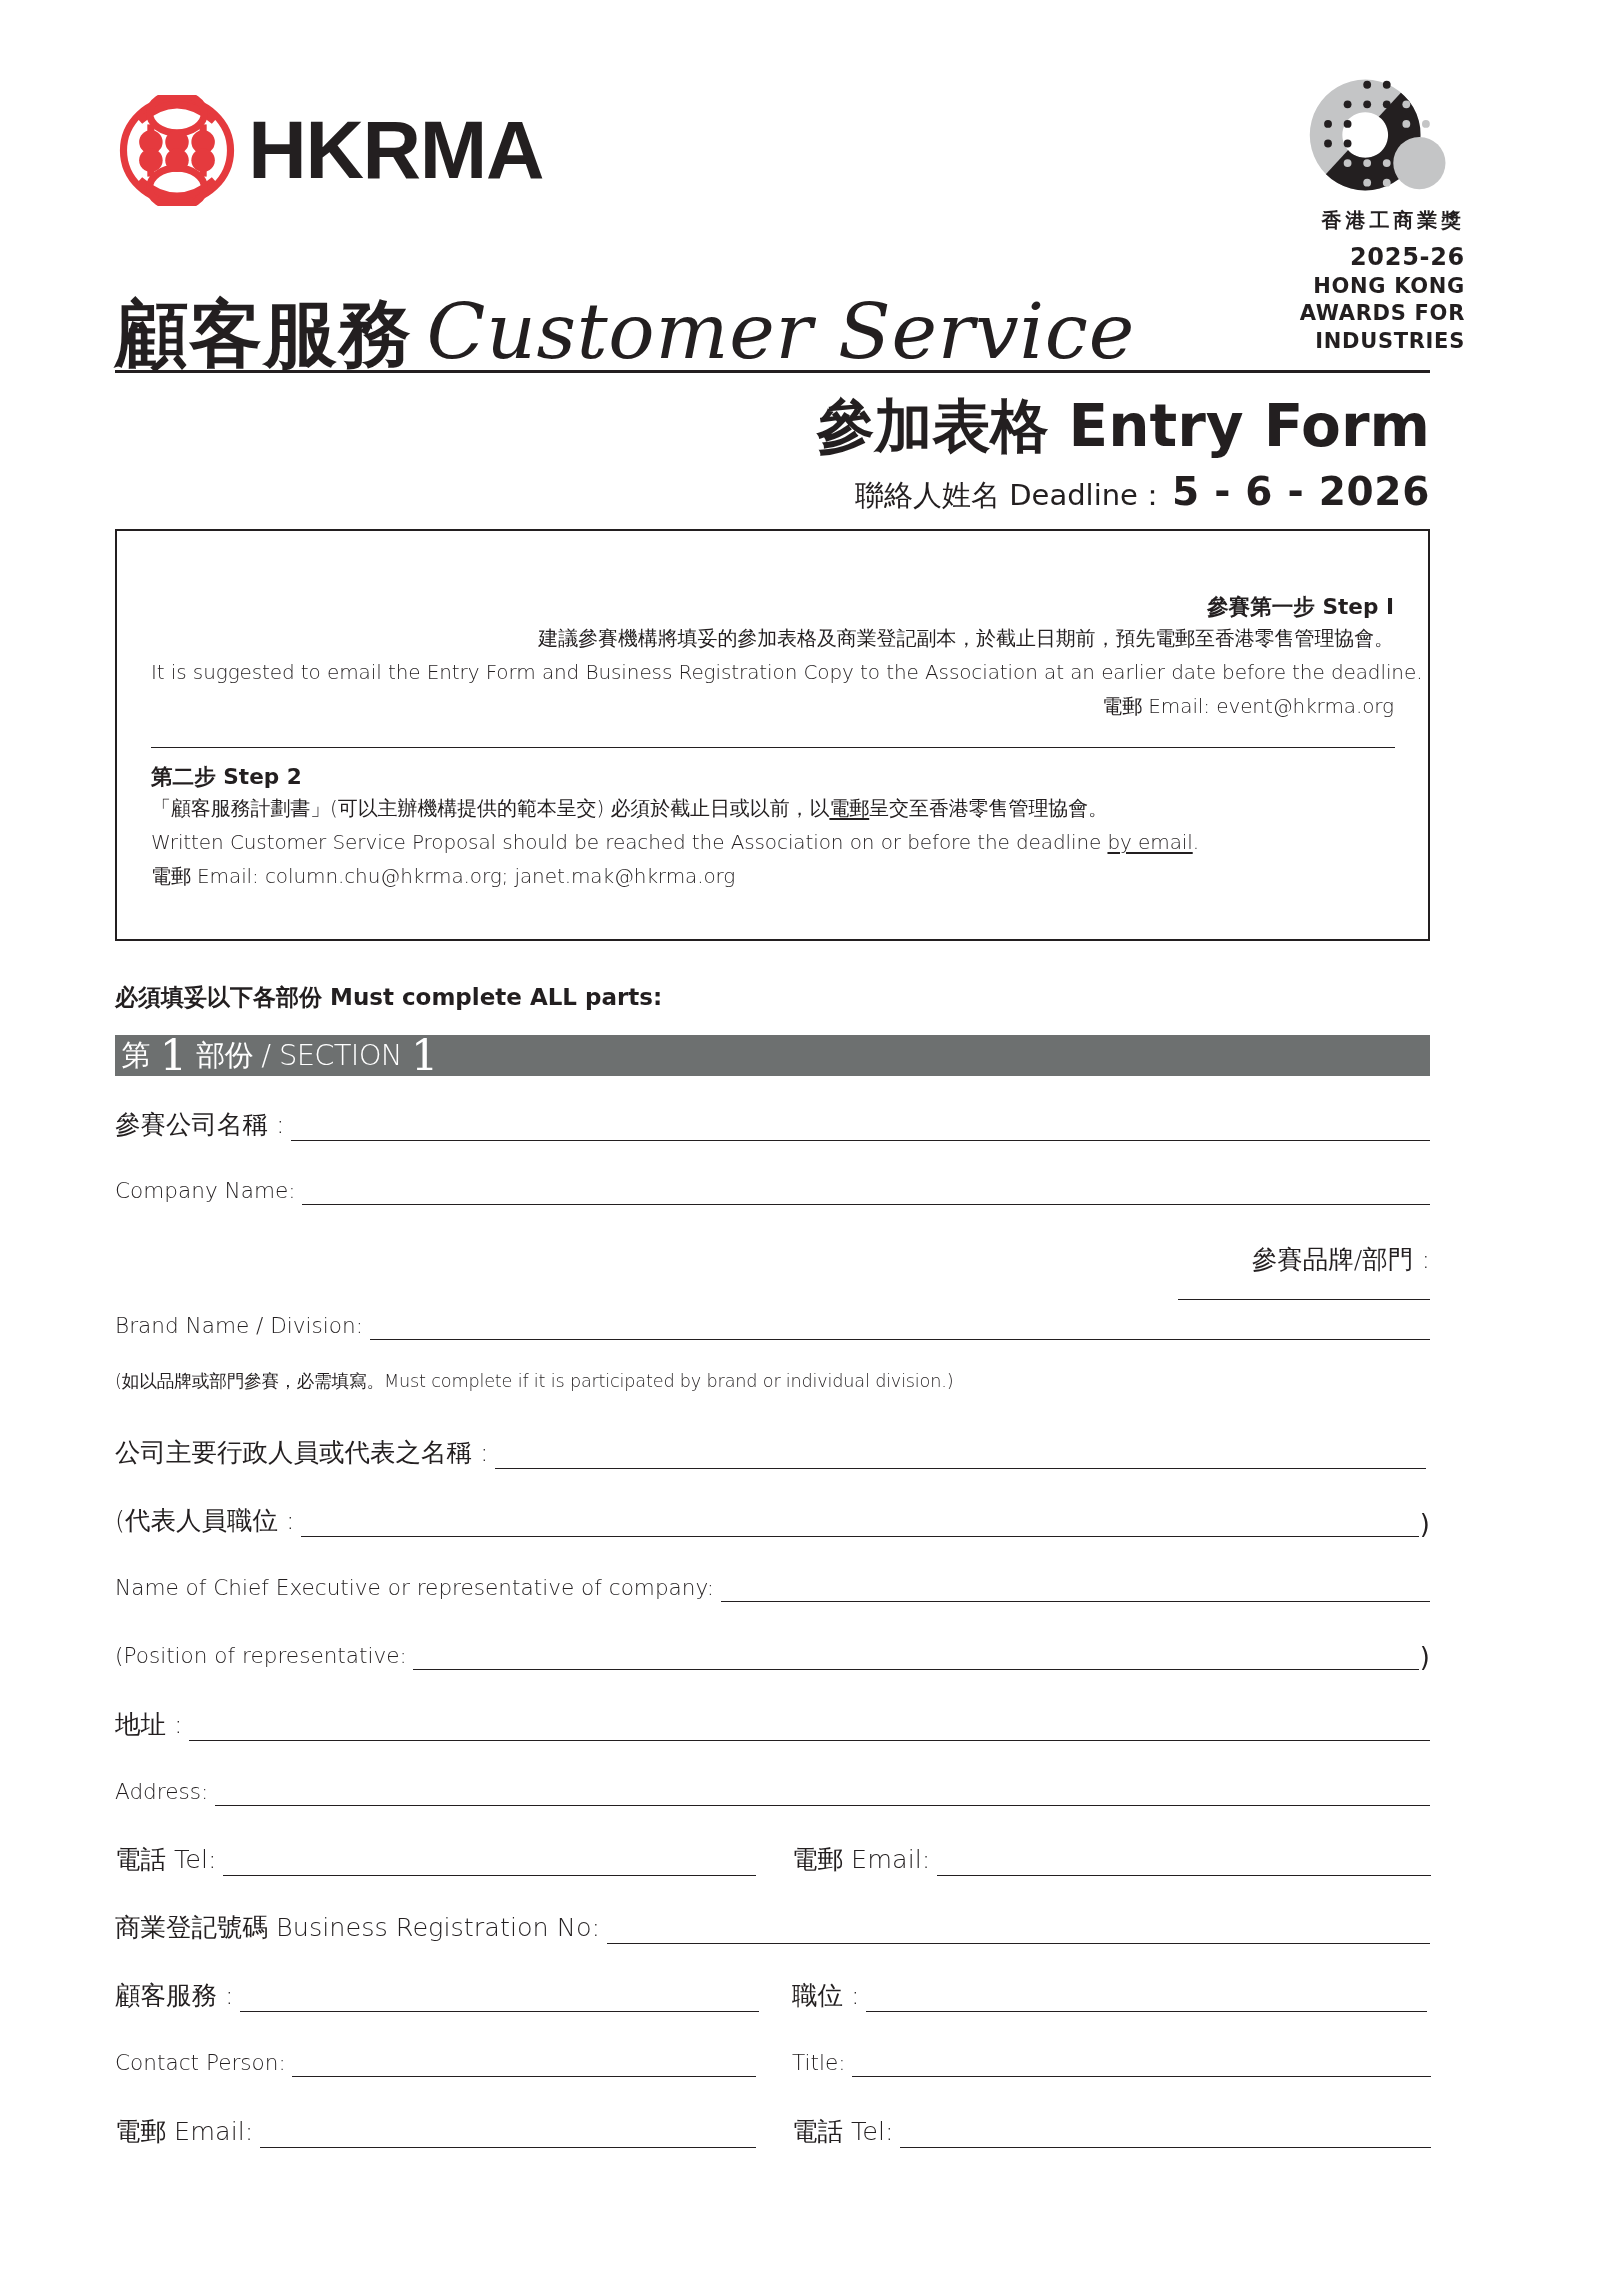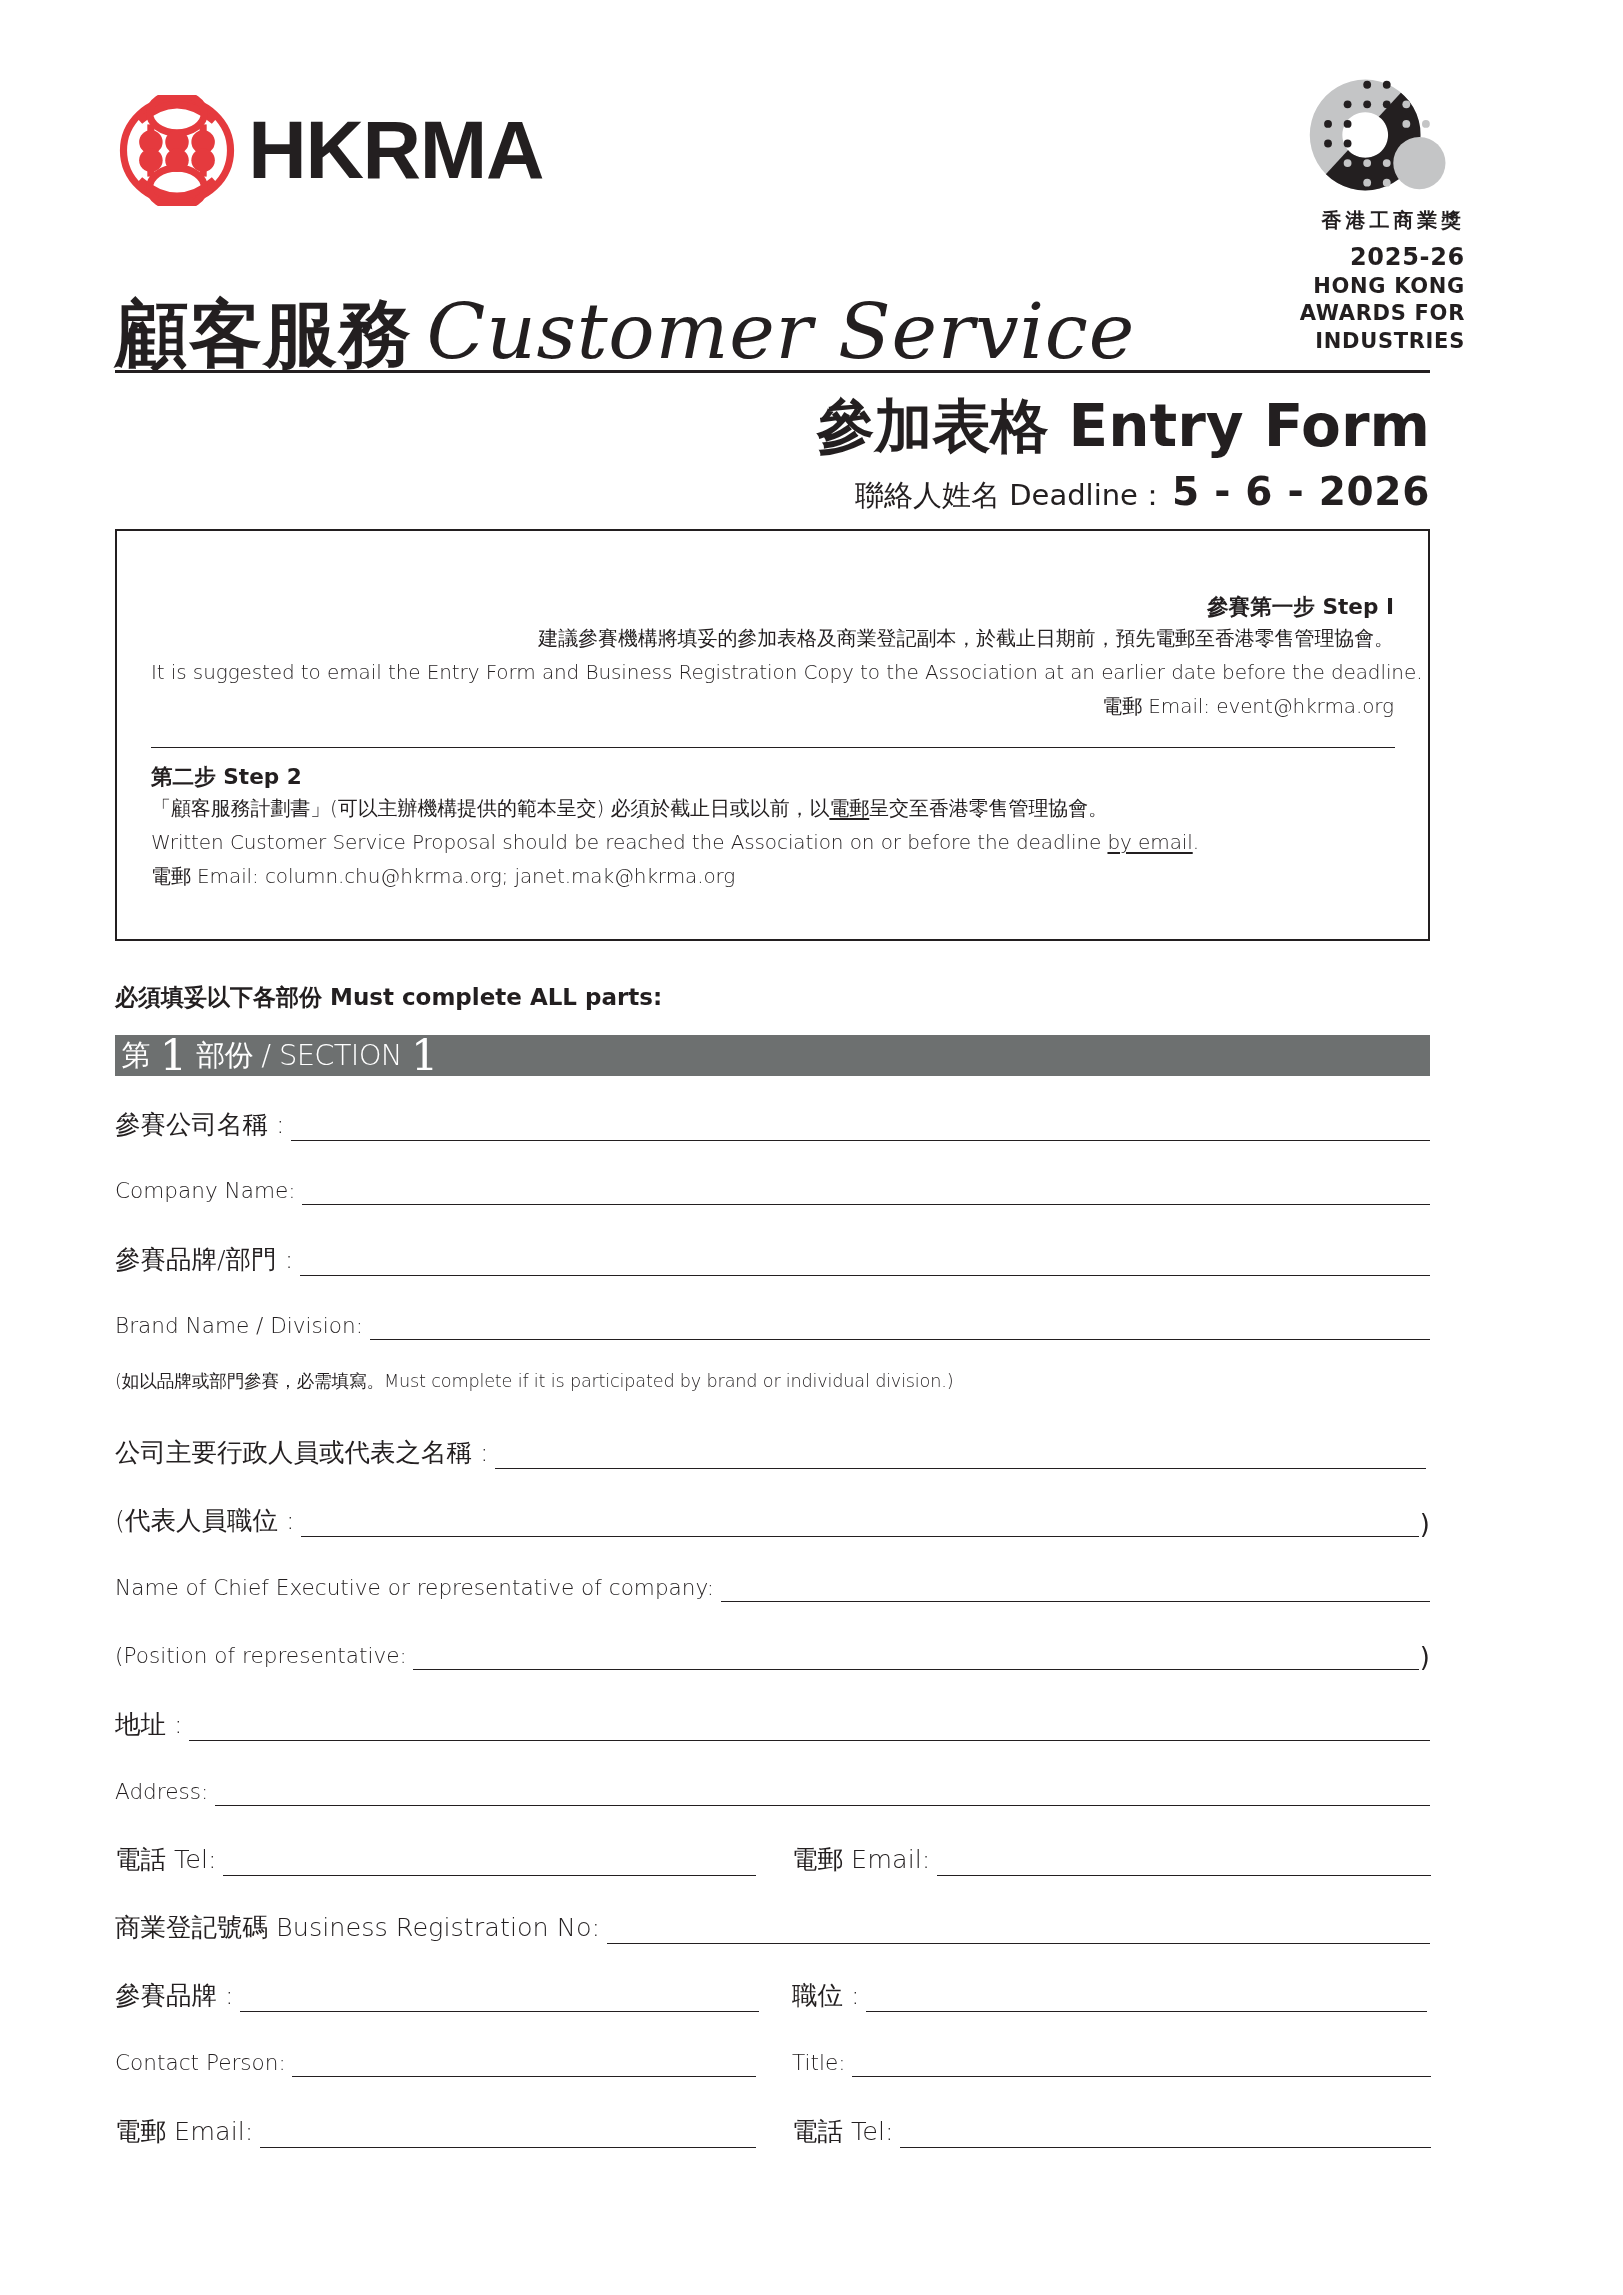--- a/index.html
+++ b/index.html
@@ -164,21 +164,21 @@
 </div>
 
 <div class="field" style="left:115px; top:1112px; width:1315px;">
   <span class="field-label cn">參賽公司名稱 :</span>
   <input class="field-line" style="">
 </div>
 <div class="field" style="left:115px; top:1179px; width:1315px;">
   <span class="field-label">Company Name:</span>
   <input class="field-line" style="">
 </div>
-<div class="field" style="left:115px; top:1247px; width:1315px;">
+<div class="field" style="left:115px; top:1247px; width:1315px;flex-direction:column;">
   <span class="field-label cn">參賽品牌/部門 :</span>
   <input class="field-line" style="">
 </div>
 <div class="field" style="left:115px; top:1314px; width:1315px;">
   <span class="field-label">Brand Name / Division:</span>
   <input class="field-line" style="">
 </div>
 <div class="note" style="left:115px; top:1369px;">(如以品牌或部門參賽，必需填寫。Must complete if it is participated by brand or individual division.)</div>
 
 <div class="field" style="left:115px; top:1440px; width:1311px;">
@@ -217,21 +217,21 @@
   <span class="field-label cn">電郵 Email:</span>
   <input class="field-line" style="">
 </div>
 
 <div class="field" style="left:115px; top:1915px; width:1315px;">
   <span class="field-label cn">商業登記號碼 Business Registration No:</span>
   <input class="field-line" style="">
 </div>
 
 <div class="field" style="left:115px; top:1983px; width:644px;">
-  <span class="field-label cn">參賽品牌 :</span>
+  <span class="field-label cn">顧客服務 :</span>
   <input class="field-line" style="">
 </div>
 <div class="field" style="left:792px; top:1983px; width:635px;">
   <span class="field-label cn">職位 :</span>
   <input class="field-line" style="">
 </div>
 
 <div class="field" style="left:115px; top:2051px; width:641px;">
   <span class="field-label">Contact Person:</span>
   <input class="field-line" style="">

